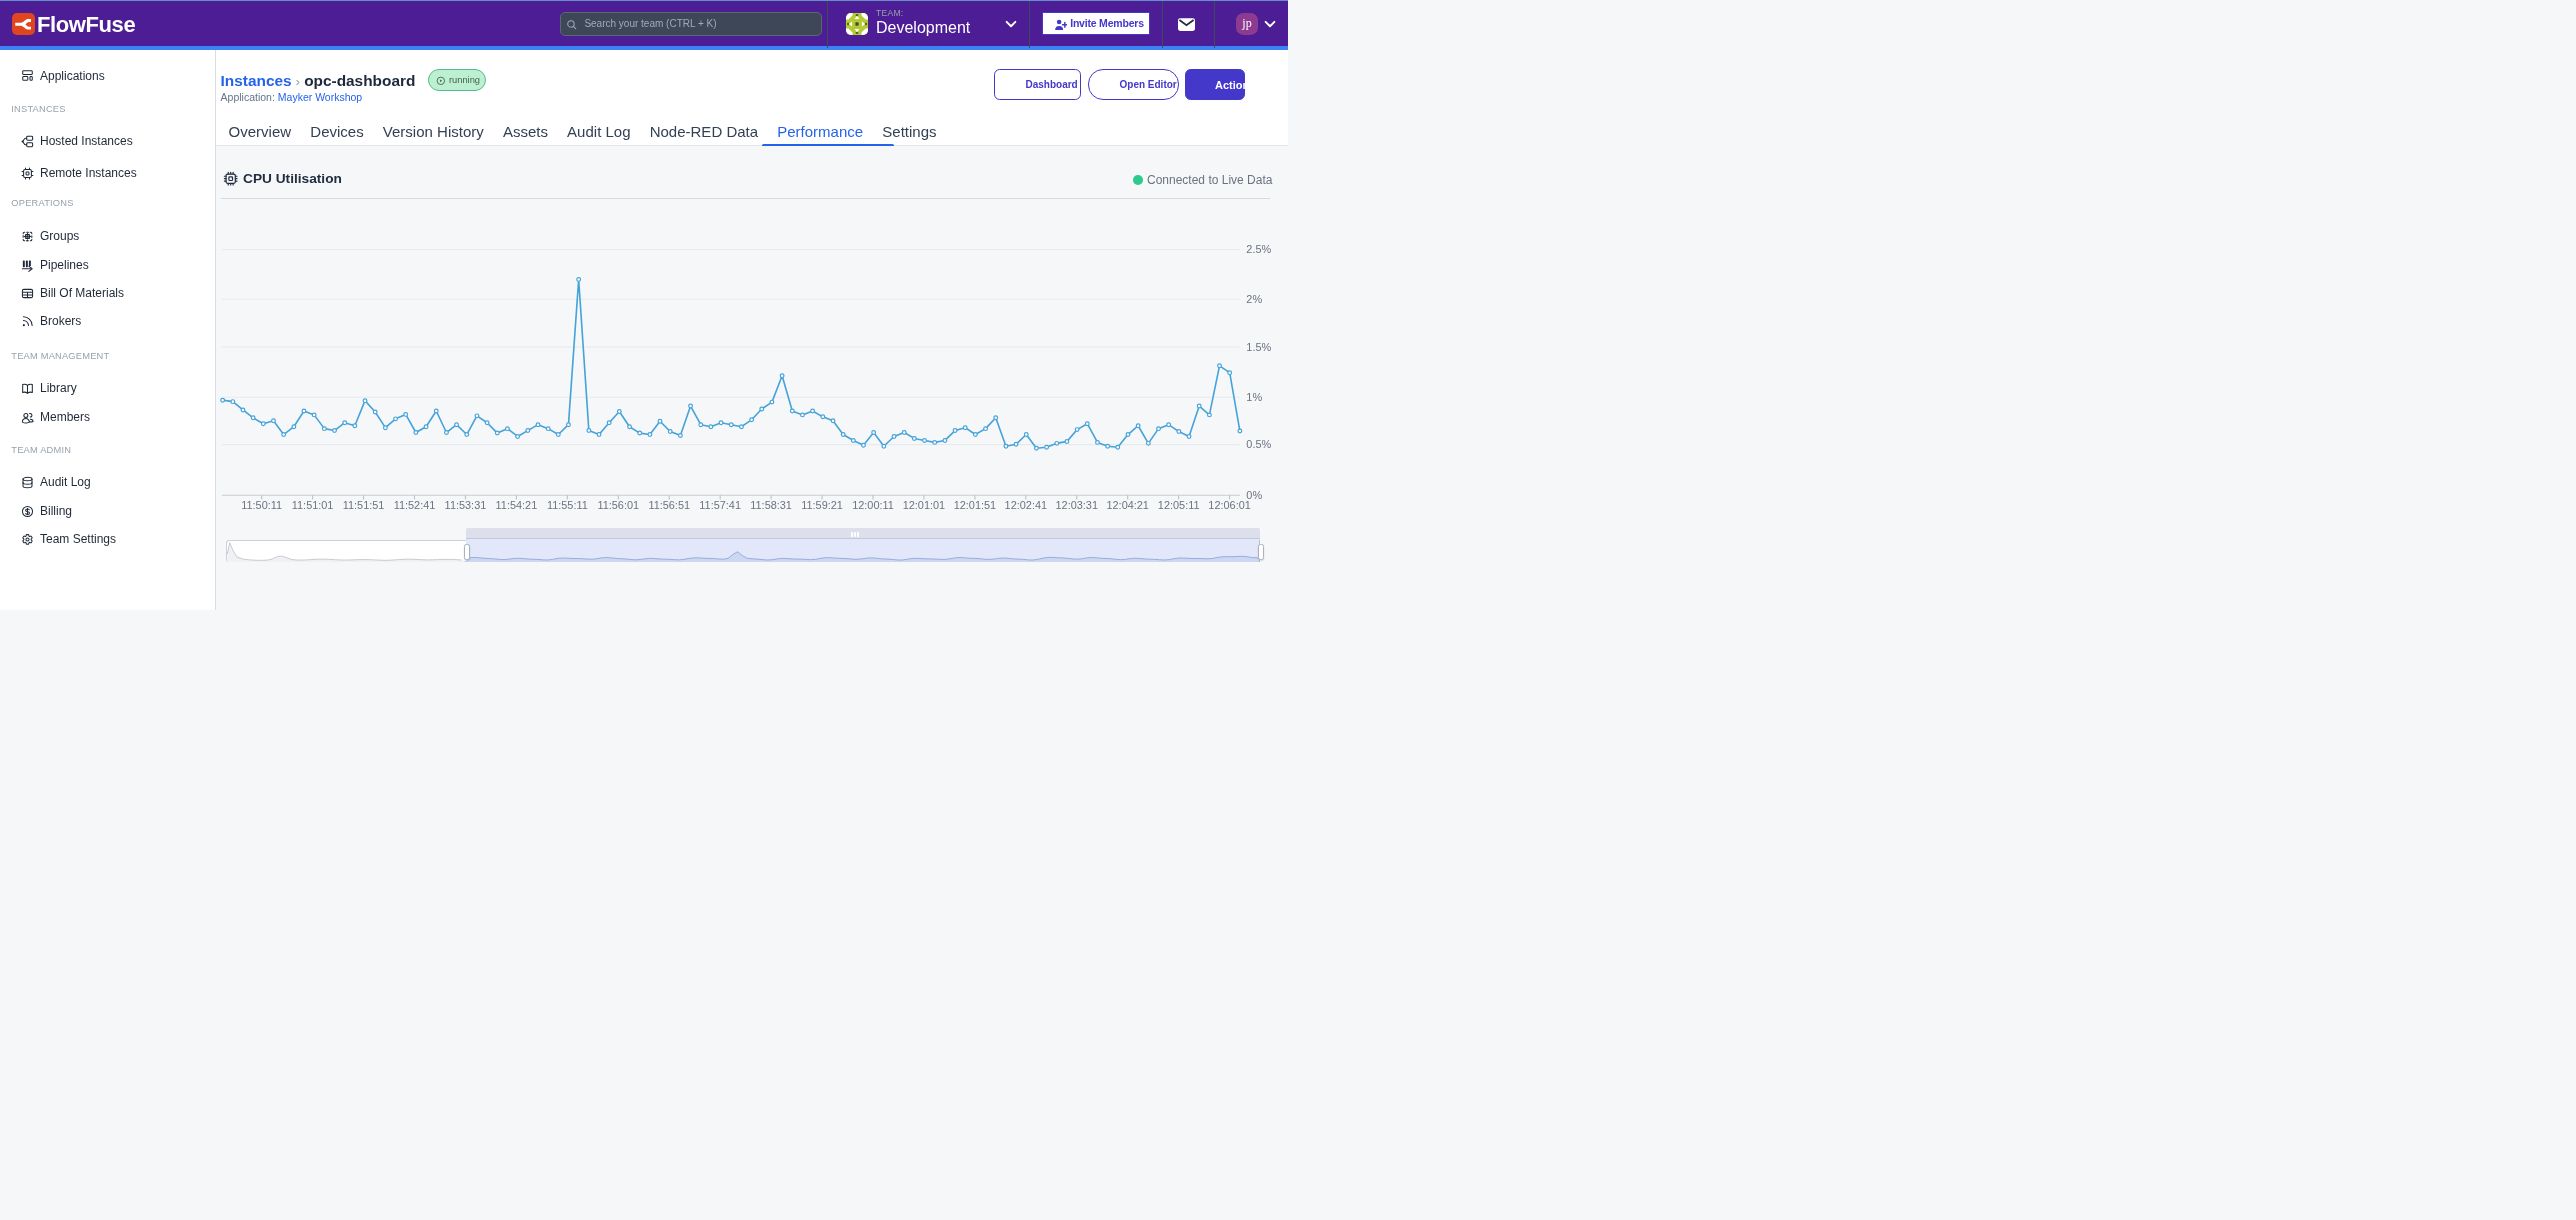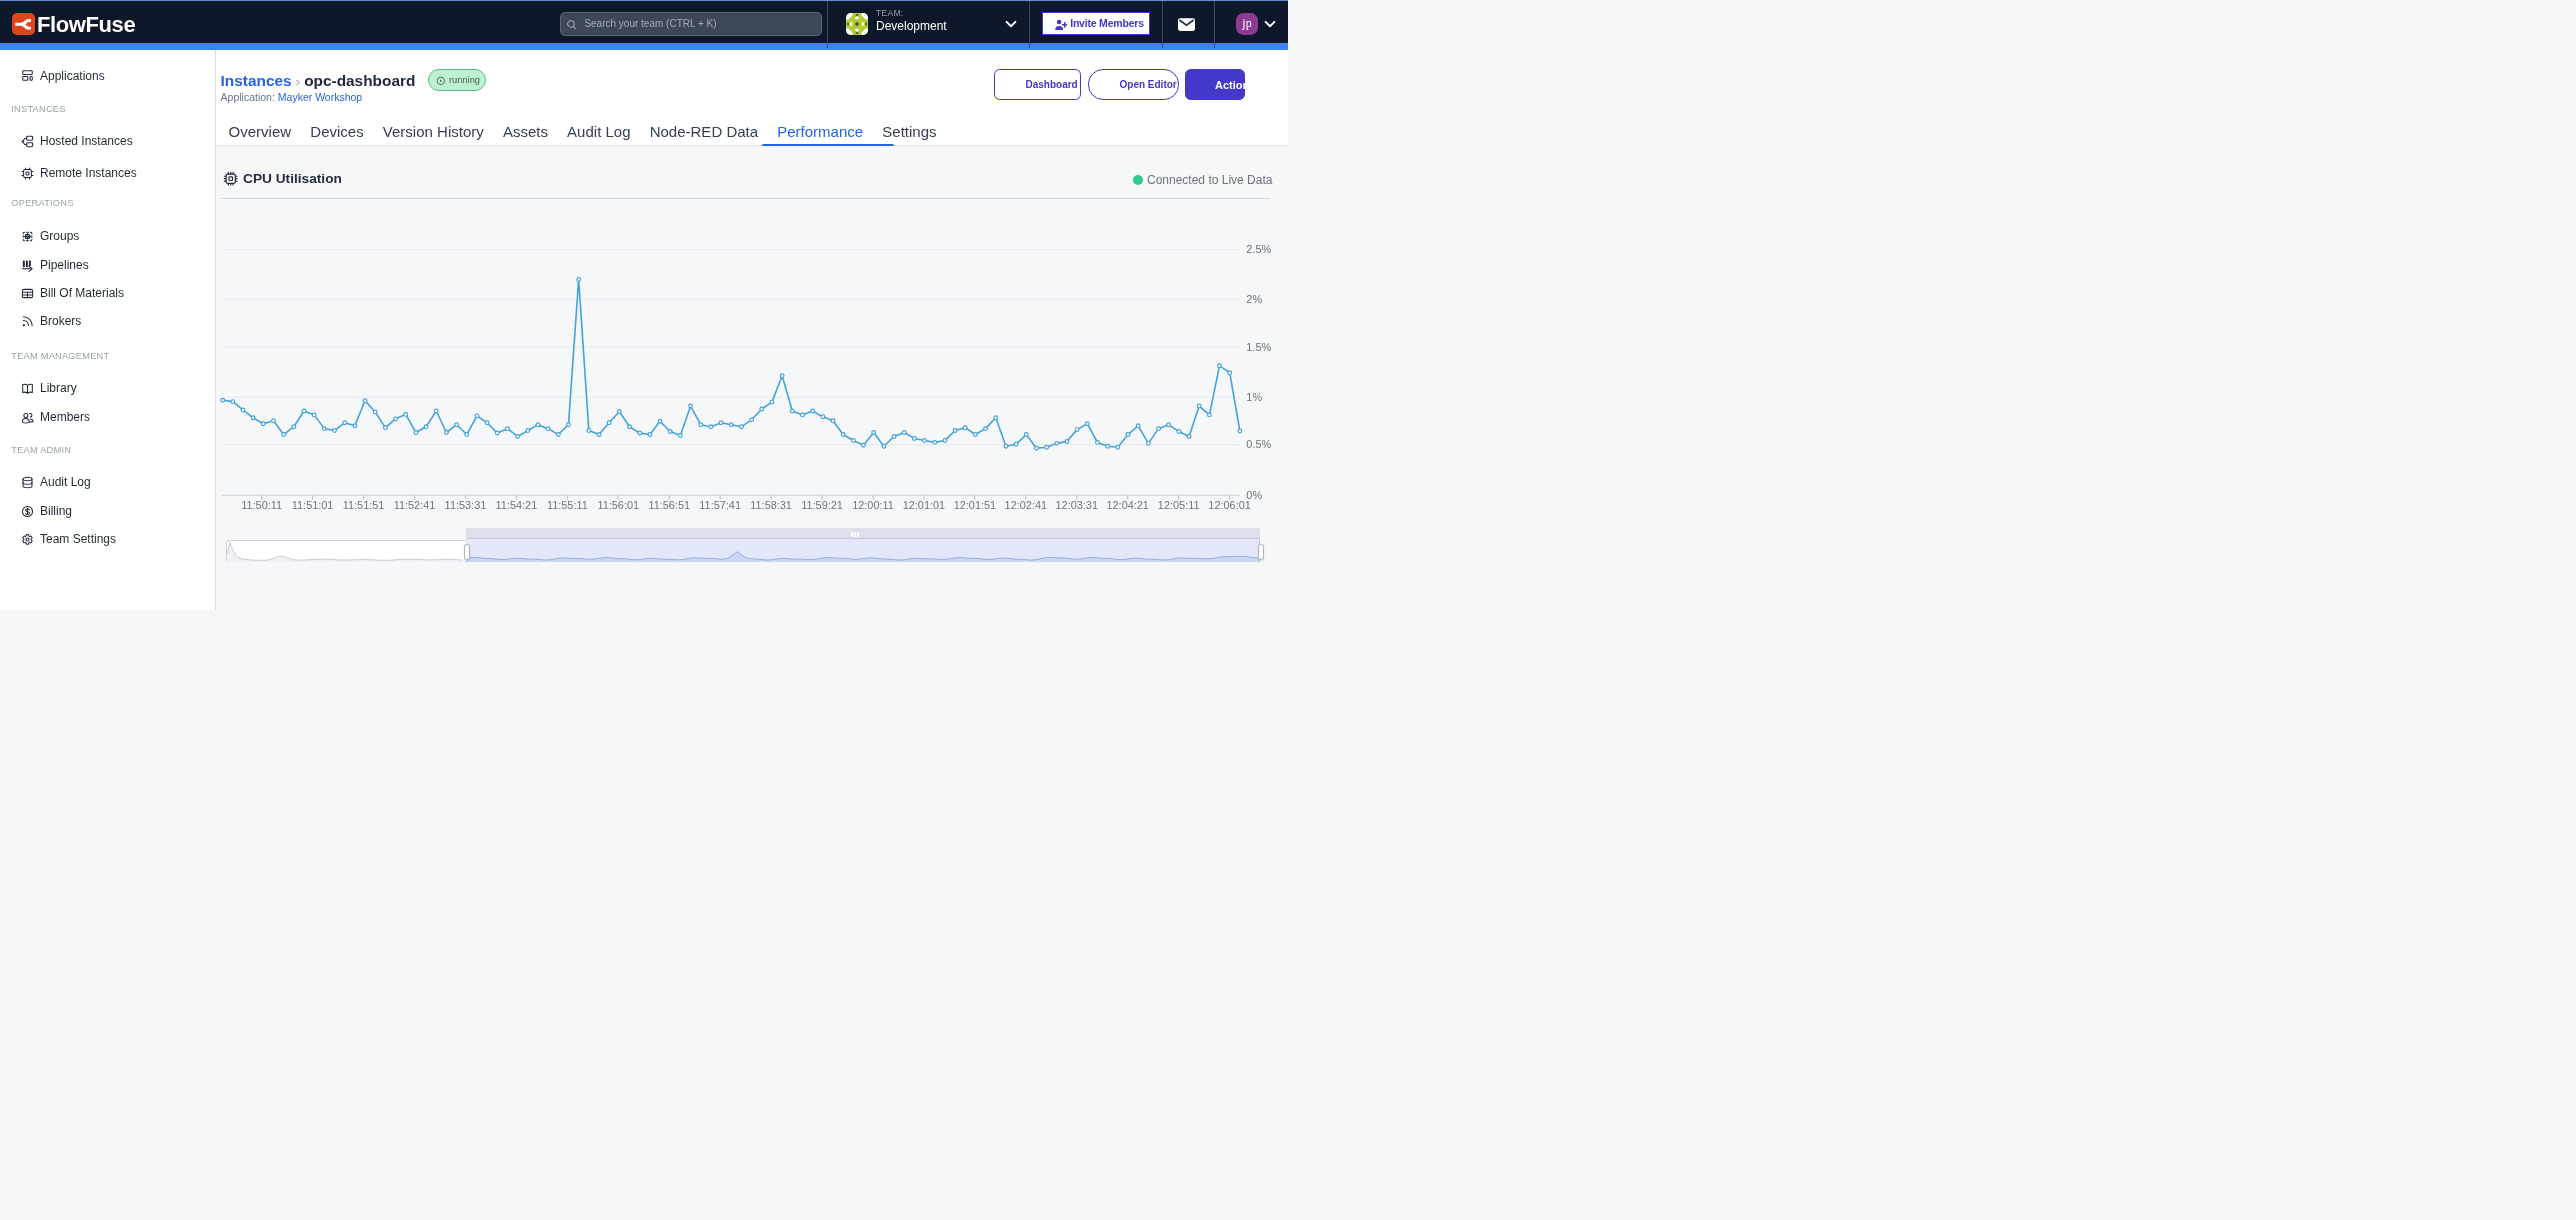--- a/index.html
+++ b/index.html
@@ -1,26 +1,26 @@
 <!DOCTYPE html>
 <html style="font-size:13px"><head><meta charset="utf-8">
 <style>
 * { margin:0; padding:0; box-sizing:border-box; }
 html,body { width:1288px; height:610px; overflow:hidden; }
 body { font-family:"Liberation Sans", sans-serif; background:#f6f7f9; position:relative; }
 .topline { position:absolute; left:0; top:0; width:100%; height:1.2px; background:#648fc9; z-index:30;}
-header { position:absolute; left:0; top:0; width:100%; height:50px; background:#0f172a; border-bottom:7px solid #3b82f6; z-index:20;text-decoration:underline; }
+header { position:absolute; left:0; top:0; width:100%; height:50px; background:#4c1d95; border-bottom:4px solid #3b82f6; z-index:20;text-decoration:underline; }
 .logo { position:absolute; left:12px; top:12.5px; width:22.6px; height:22.6px; background:#e0451f; border-radius:4.9px; }
 .logoword { position:absolute; left:37px; top:11.7px; font-size:22px; font-weight:bold; color:#fff; letter-spacing:-0.4px; }
 .search { position:absolute; left:560px; top:12px; width:262px; height:24px; background:#3e4757; border:0.8px solid #5d6675; border-radius:4.9px; color:#a2aab8; font-size:10px; line-height:22px; padding-left:23.4px; }
 .search svg { position:absolute; left:4.9px; top:6px; }
 .vdiv { position:absolute; top:0; width:0.8px; height:48px; background:#3d4a5e; }
 .teamav { position:absolute; left:846px; top:13px; width:22px; height:22px; border-radius:4.9px; overflow:hidden; }
 .teamlbl { position:absolute; left:876px; top:8px; font-size:8.5px; color:#98a2ae; letter-spacing:0.3px; }
-.teamname { position:absolute; left:876px; top:19px; font-size:12px; color:#fff; }
+.teamname { position:absolute; left:876px; top:19px; font-size:16px; color:#fff; }
 .chev { stroke:#fff; stroke-width:2.4; fill:none; stroke-linecap:round; stroke-linejoin:round; }
 .invite { position:absolute; left:1042px; top:12px; width:108px; height:23.4px; background:#fff; border:1.2px solid #4338ca; border-radius:0; color:#4338ca; font-weight:bold; font-size:10.5px; line-height:21px; text-align:center; }
 .jp { position:absolute; left:1236px; top:12.5px; width:22px; height:22px; background:#8d3b91; border-radius:7.3px; color:#fff; font-family:"Liberation Serif",serif; font-size:12px; text-align:center; line-height:20px; }
 .sidebar { position:absolute; left:0; top:50px; width:216px; height:561px; background:#fff; border-right:0.8px solid #d9dde2; z-index:10; }
 .sitem { position:absolute; left:0; height:28px; width:201px; display:flex; align-items:center; color:#1f2937; font-size:12px; }
 .sitem svg { position:absolute; left:21px; }
 .sitem span { position:absolute; left:40px; }
 .shead { position:absolute; left:11.3px; font-size:9.3px; color:#97a1ad; letter-spacing:0.2px; font-weight:normal; }
 .main { position:absolute; left:202px; top:50px; width:1086px; height:561px; background:#f6f7f9; }
 .pagehead { position:absolute; left:0; top:0; width:1086px; height:96px; background:#fff; border-bottom:0.8px solid #e3e6ea; }

